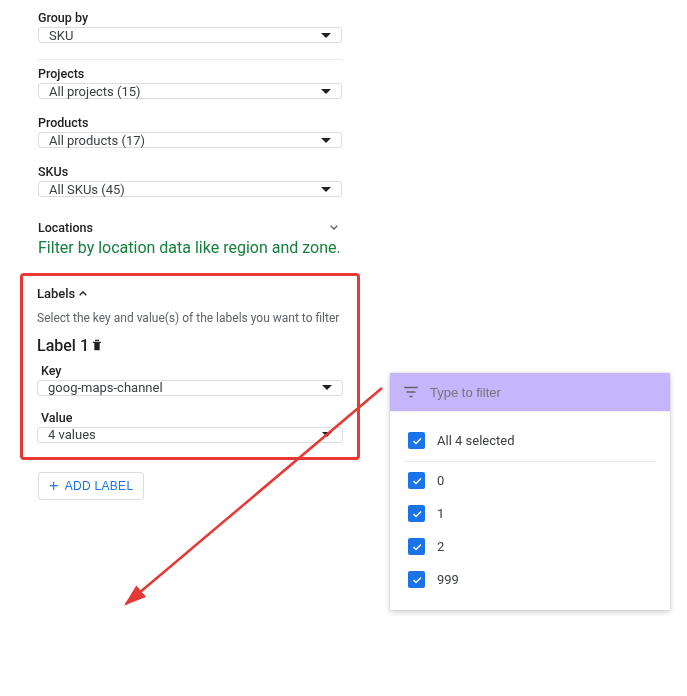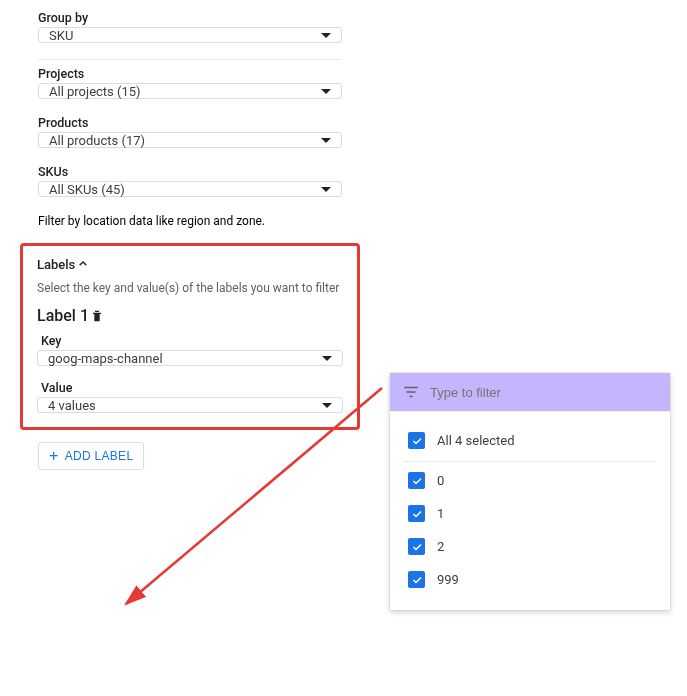--- a/index.html
+++ b/index.html
@@ -60,22 +60,22 @@
     align-items: center;
     justify-content: space-between;
     padding: 6px 18px 2px 18px;
   }
   .section-title {
     font-size: 12.5px;
     font-weight: 500;
     color: #202124;
   }
   .section-desc {
-    font-size: 12px;
-    color: #000000;
+    font-size: 16px;
+    color: #15803d;
     padding: 0 18px 10px 18px;
     line-height: 1.35;
   }
 
   .labels-box {
     border: 3px solid #e53935;
     border-radius: 4px;
     margin: 4px 0 12px 0;
     padding: 10px 14px 14px 14px;
     position: relative;
@@ -211,20 +211,28 @@
   </div>
 
   <div class="field-group">
     <div class="field-label">SKUs</div>
     <div class="select-box">
       <span class="select-value">All SKUs (45)</span>
       <span class="caret"></span>
     </div>
   </div>
 
+  <div class="section-header">
+    <span class="section-title">Locations</span>
+    <span class="expand">
+      <svg width="16" height="16" viewBox="0 0 24 24">
+          <path d="M7 10l5 5 5-5" fill="none" stroke="#5f6368" stroke-width="2"></path>
+        </svg>
+    </span>
+  </div>
   <div class="section-desc">Filter by location data like region and zone.</div>
 
   
   <div class="labels-box">
     <div class="labels-head">
       <span class="labels-title">Labels</span>
       <span class="collapse">
         <svg width="16" height="16" viewBox="0 0 24 24">
             <path d="M7 14l5-5 5 5" fill="none" stroke="#202124" stroke-width="2"></path>
           </svg>

